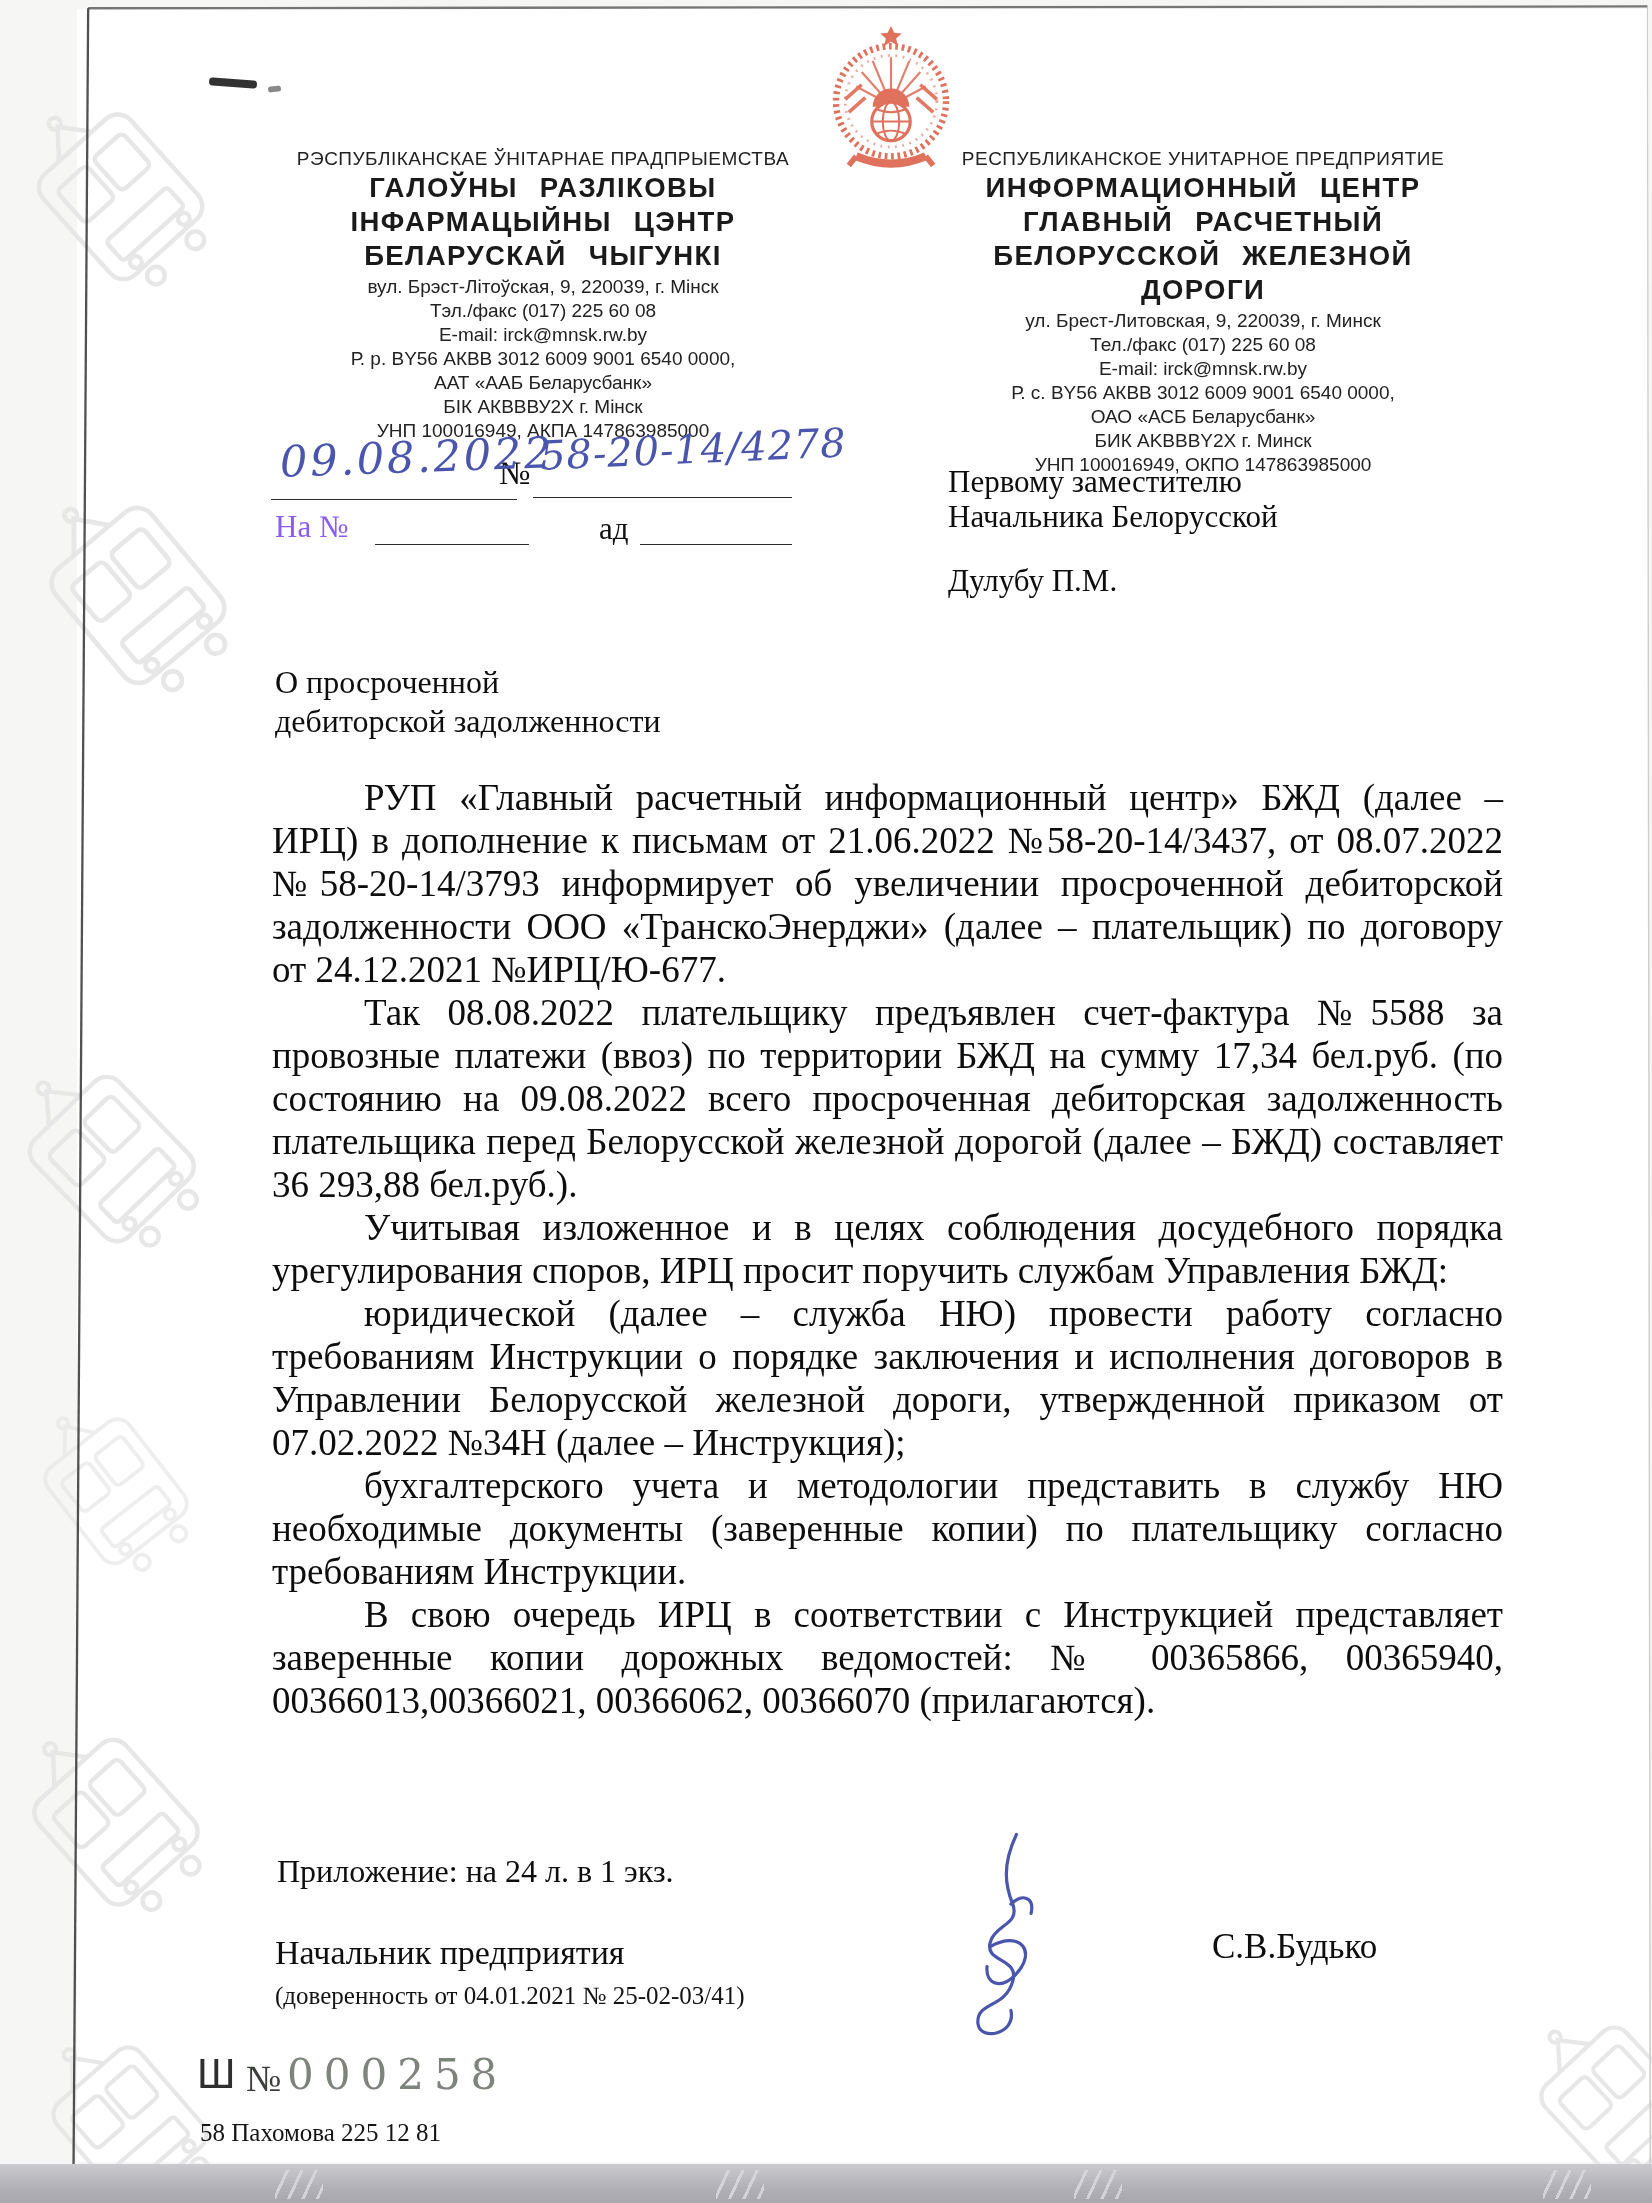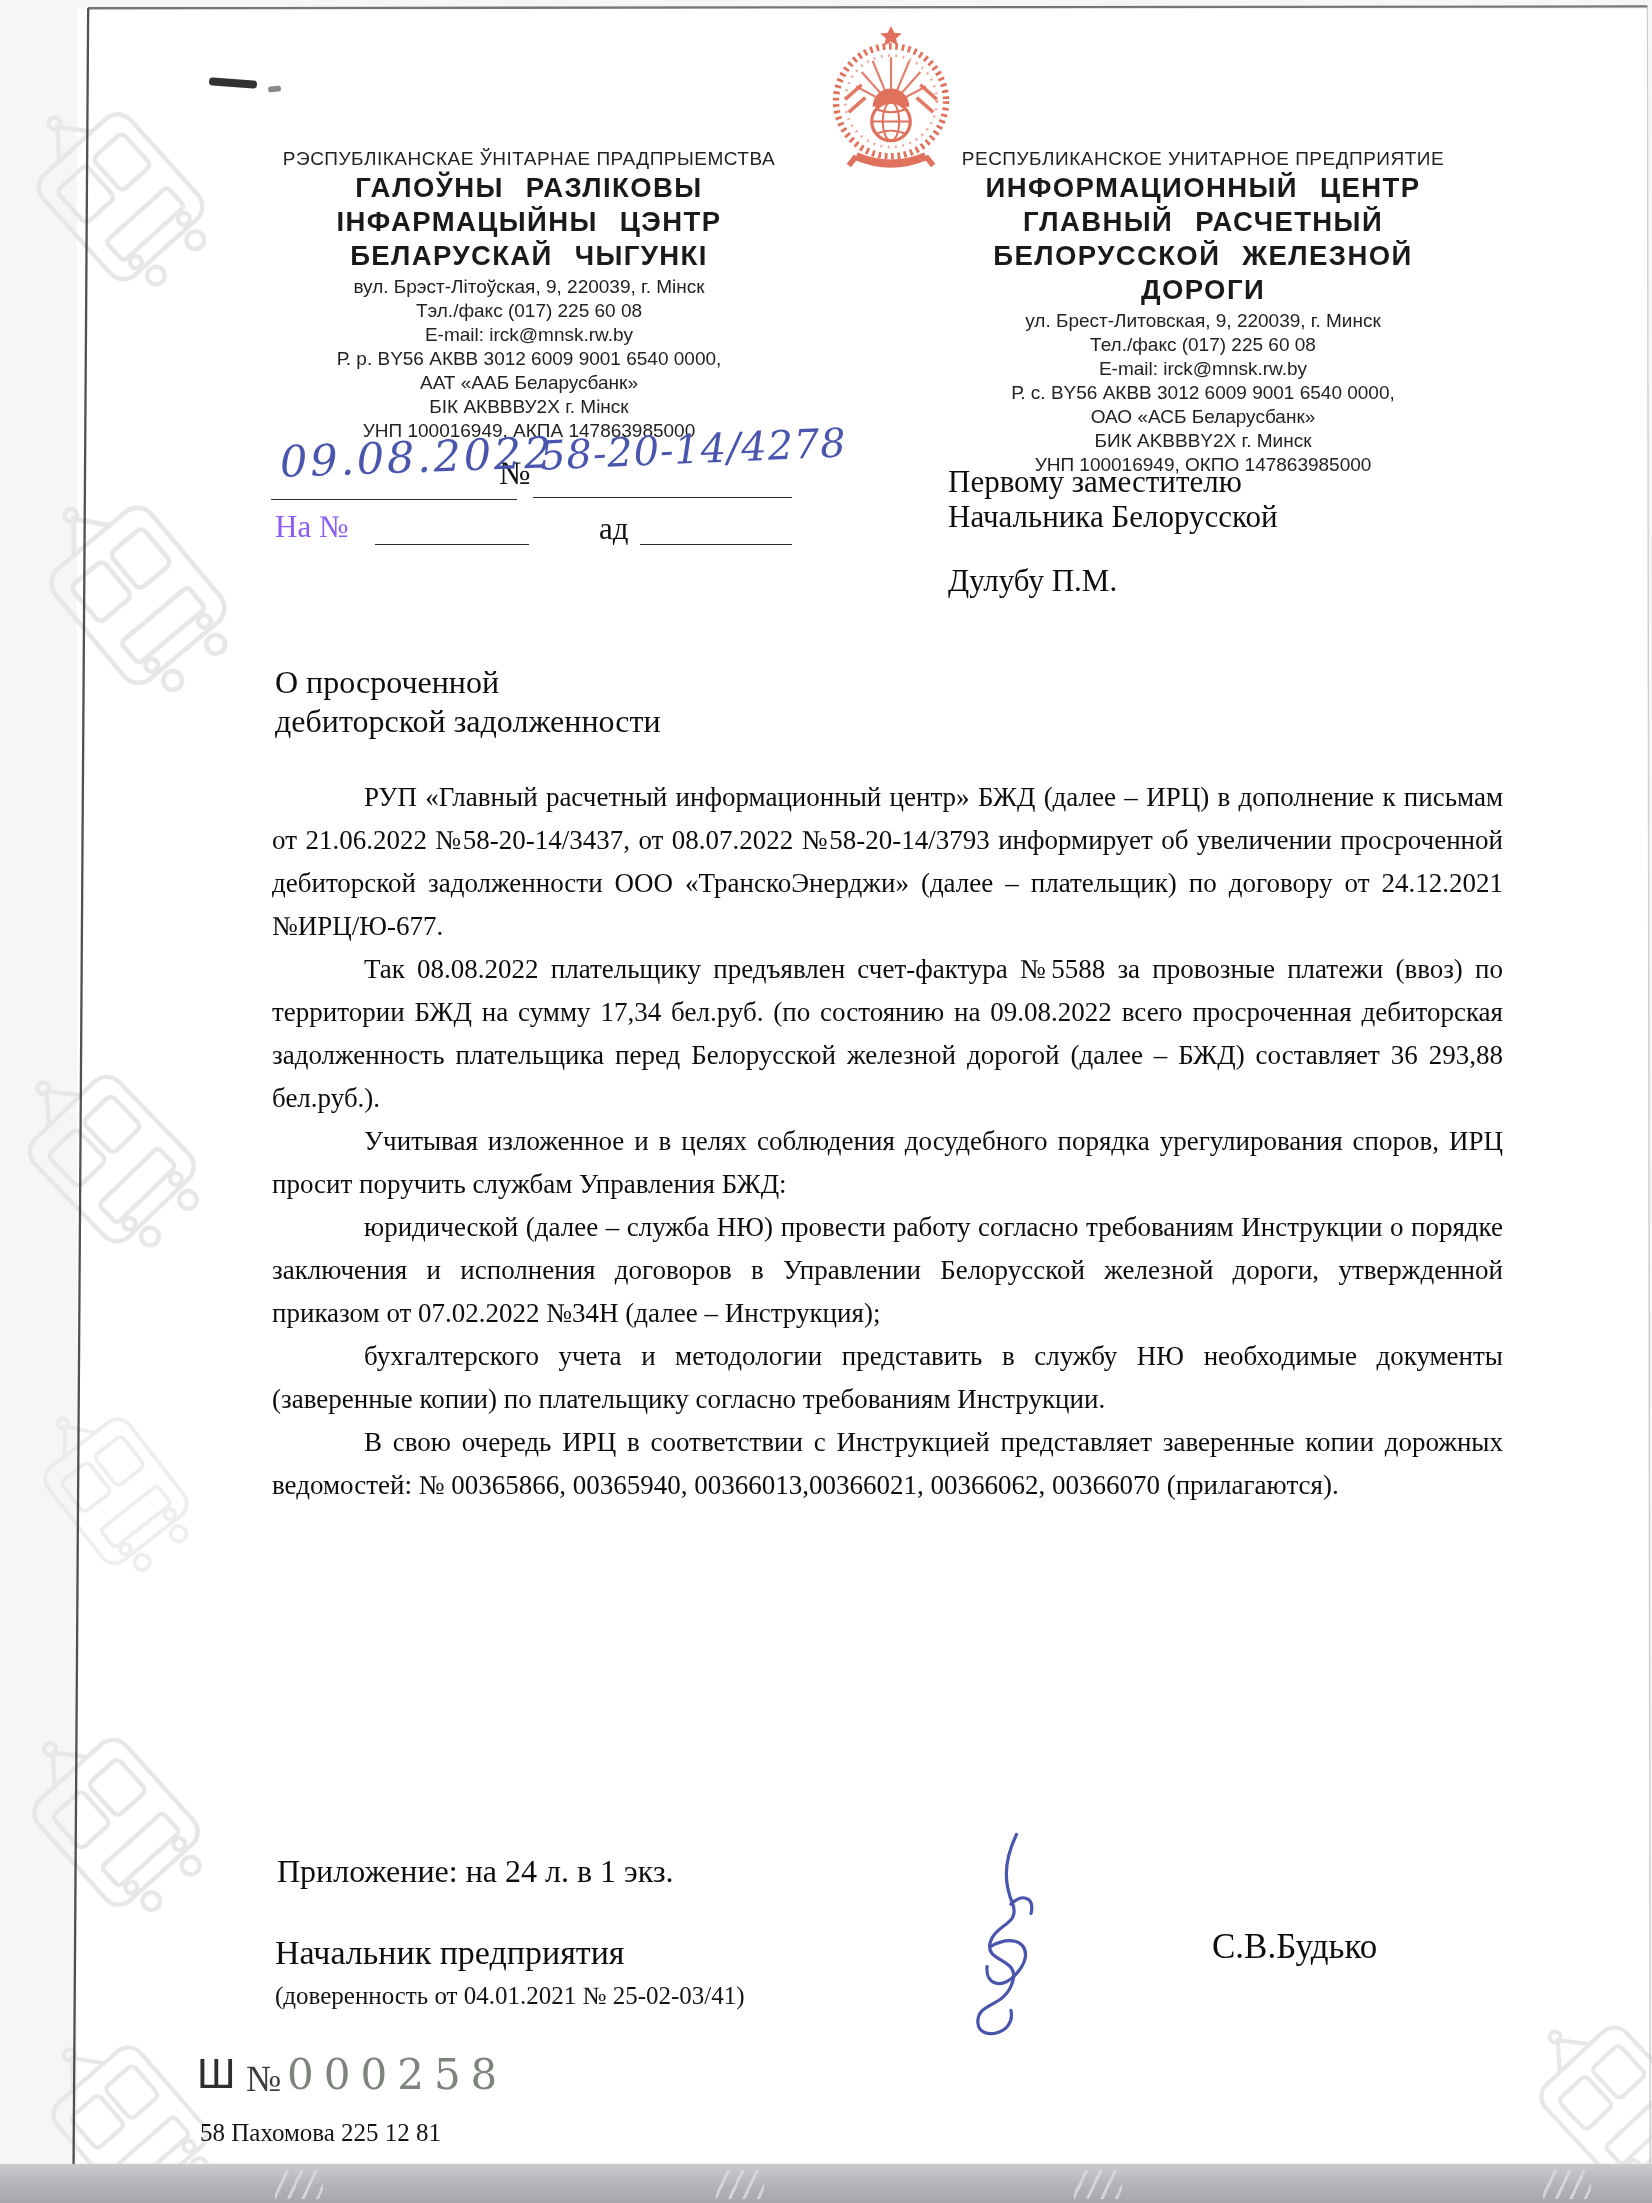--- a/index.html
+++ b/index.html
@@ -11,21 +11,21 @@
     -webkit-font-smoothing:antialiased;
   }
   .scan{position:relative;width:1653px;height:2204px;overflow:hidden;}
   .page{position:absolute;left:77px;top:9.2px;width:1572px;height:2153px;background:#ffffff;z-index:0;}
   .wm-layer{position:absolute;left:0;top:0;z-index:1;pointer-events:none;}
   .edges{position:absolute;left:0;top:0;z-index:6;pointer-events:none;}
   .content{position:absolute;left:0;top:0;width:1653px;height:2204px;z-index:4;}
 
   
   .col{position:absolute;text-align:center;}
-  .col-left{left:272px;top:147px;width:514px;}
+  .col-left{left:286px;top:147px;width:514px;}
   .col-right{left:946px;top:147px;width:514px;}
   .org-type{font-size:19px;line-height:24px;letter-spacing:0.5px;color:#222;}
   .org-title{font-size:27.5px;line-height:34px;font-weight:bold;letter-spacing:1.4px;word-spacing:13px;color:#1a1a1a;}
   .contact{font-size:19px;line-height:24px;color:#222;}
   .contact-block{margin-top:2px;}
 
   
   .emblem{position:absolute;left:825px;top:24px;z-index:4;}
 
   
@@ -42,21 +42,21 @@
   .ad{position:absolute;left:599px;top:511px;font-family:"Liberation Serif",serif;font-size:31px;color:#111;}
 
   
   .addressee{position:absolute;left:948px;top:464px;width:478px;font-family:"Liberation Serif",serif;font-size:31px;line-height:35px;color:#0e0e0e;}
   .addressee .name{margin-top:29px;}
 
   
   .subject{position:absolute;left:275px;top:663px;font-family:"Liberation Serif",serif;font-size:32px;line-height:39px;color:#0e0e0e;}
 
   
-  .letter-body{position:absolute;left:272px;top:776px;width:1231px;font-family:"Liberation Serif",serif;font-size:27px;line-height:43px;color:#0d0d0d;text-align:justify;}
+  .letter-body{position:absolute;left:272px;top:776px;width:1231px;font-family:"Liberation Serif",serif;font-size:37px;line-height:43px;color:#0d0d0d;text-align:justify;}
   .letter-body p{margin:0;text-indent:92px;}
 
   
   .attachment{position:absolute;left:277px;top:1853px;font-family:"Liberation Serif",serif;font-size:32px;color:#0e0e0e;}
   .sig-position{position:absolute;left:275px;top:1934px;font-family:"Liberation Serif",serif;font-size:34px;color:#0e0e0e;}
   .sig-authority{position:absolute;left:275px;top:1982px;font-family:"Liberation Serif",serif;font-size:25px;color:#141414;}
   .sig-name{position:absolute;left:1212px;top:1927px;font-family:"Liberation Serif",serif;font-size:35px;color:#0e0e0e;}
   .sig-scribble{position:absolute;left:932px;top:1829px;z-index:5;}
 
   

